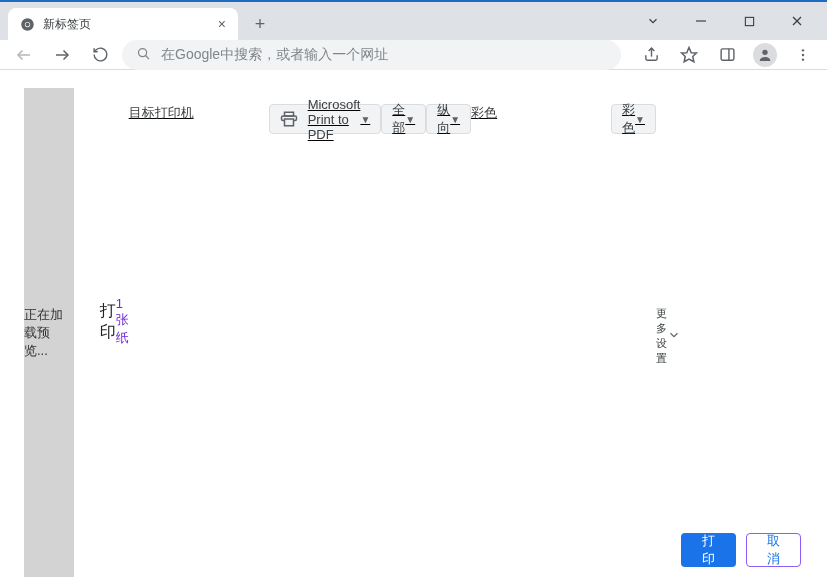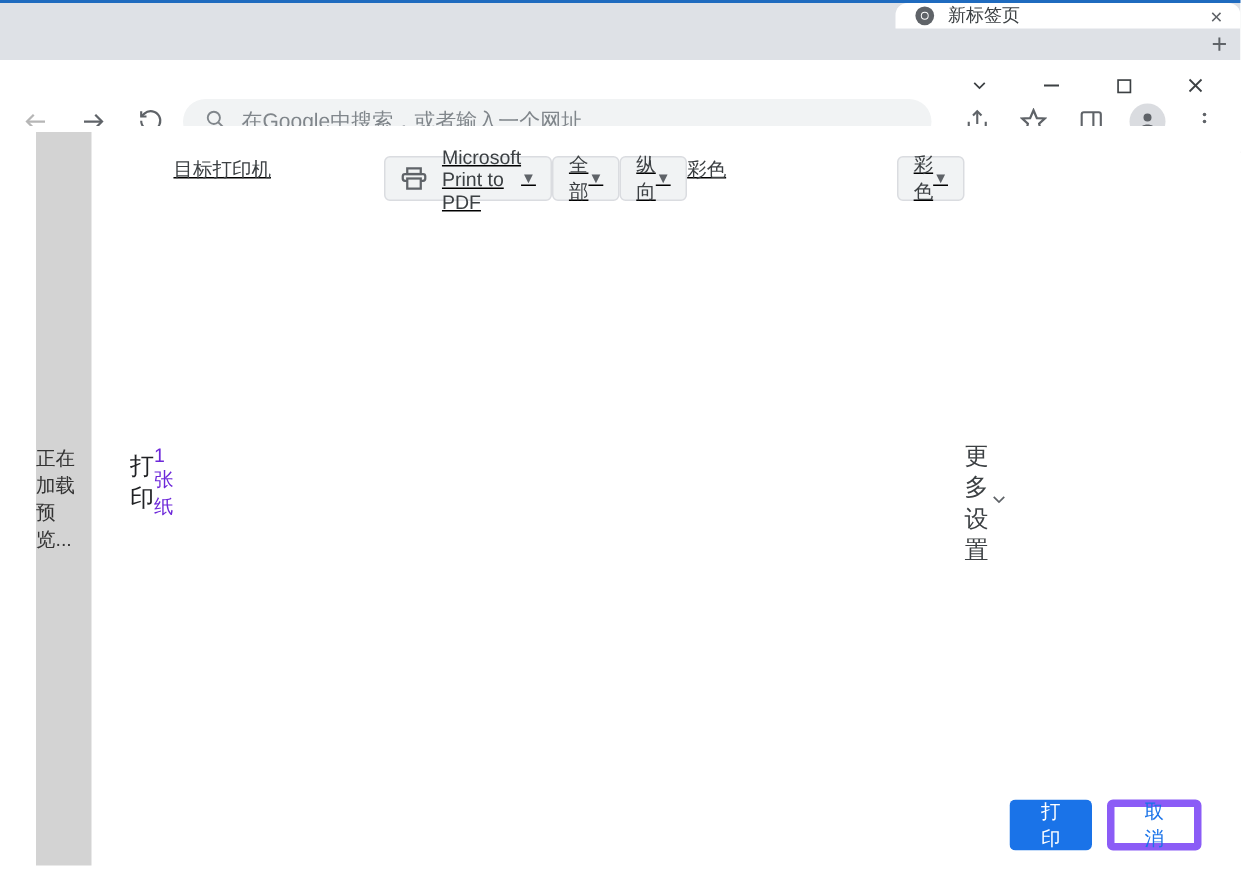--- a/index.html
+++ b/index.html
@@ -1,27 +1,27 @@
 <!DOCTYPE html>
 <html><head>
 <meta charset="utf-8">
 <style>
   * { box-sizing: border-box; margin: 0; padding: 0; font-family: "Segoe UI", "Microsoft YaHei", sans-serif; }
   body { width: 827px; height: 581px; background: #fff; overflow: hidden; position: relative; border-top: 2px solid #1f6bbf; }
 
-  .titlebar { height: 38px; background: #dee1e6; display: flex; align-items: flex-end; flex-direction: column; }
+  .titlebar { height: 38px; background: #dee1e6; display: flex; align-items: flex-end; }
   .tab { display: flex; align-items: center; gap: 8px; background: #fff; height: 32px; margin: 0 0 0 8px; padding: 0 12px; border-radius: 8px 8px 0 0; width: 230px; font-size: 12px; color: #3c4043; }
   .tab .favicon { width: 15px; height: 15px; display: flex; align-items: center; justify-content: center; }
   .tab .title { flex: 1; }
   .tab .close { margin-left: auto; font-size: 14px; color: #5f6368; cursor: pointer; }
   .new-tab { width: 28px; height: 28px; display:flex; align-items:center; justify-content:center; font-size: 18px; color:#5f6368; margin-left: 8px; margin-bottom: 2px; }
   .win-controls { margin-left: auto; display: flex; align-items: center; height: 100%; padding-right: 8px; gap: 4px; }
   .win-controls .wc { width: 44px; height: 30px; display:flex; align-items:center; justify-content:center; color: #3c4043; }
 
-  .toolbar { height: 42px; background: #fff; border-bottom: 1px solid #dadce0; display: flex; align-items: center; padding: 0 8px; gap: 6px; margin-top: 20px; }
+  .toolbar { height: 30px; background: #fff; border-bottom: 1px solid #dadce0; display: flex; align-items: center; padding: 0 8px; gap: 6px; }
   .tb-btn { width: 32px; height: 32px; display:flex; align-items:center; justify-content:center; color: #5f6368; border-radius: 50%; }
   .tb-btn.disabled { color: #b6b6b6; }
   .omnibox { flex: 1; height: 30px; background: #f1f3f4; border-radius: 15px; display: flex; align-items: center; padding: 0 14px; gap: 10px; color: #80868b; font-size: 14px; }
   .tb-right { display: flex; align-items: center; gap: 6px; margin-left: 8px; }
   .avatar { width: 24px; height: 24px; border-radius: 50%; background: #dadce0; display:flex; align-items:center; justify-content:center; }
 
   .content { position: absolute; top: 82px; left: 0; right: 0; bottom: 0; display: flex; background: #fff; }
 
   .preview-wrap { width: 326px; padding: 4px 0; display:flex; align-items: stretch; }
   .preview { flex:1; margin-left: 24px; background: #d3d3d3; display:flex; align-items:center; justify-content:center; color: #333; font-size: 13px; }
@@ -31,27 +31,27 @@
   .panel-head h1 { font-size: 16px; font-weight: 400; color: #202124; }
   .panel-head .sheets { font-size: 13px; color: #6d28d9; }
 
   .row { display: flex; margin-bottom: 22px; text-decoration: underline; }
   .row .label { width: 140px; font-size: 13px; color: #3c4043; }
   .row .control { flex: 1; height: 30px; background: #f1f3f4; border: 1px solid #dadce0; border-radius: 4px; display:flex; align-items:center; padding: 0 10px; font-size: 13px; color: #3c4043; position: relative; cursor: pointer; }
   .row .control .caret { margin-left: auto; color: #5f6368; font-size: 10px; }
   .row .control .pre-icon { margin-right: 10px; color: #5f6368; display:flex; }
 
   .divider { height: 1px; background: #e8eaed; margin: 18px 0;}
-  .more-row { display:flex; align-items:center; justify-content: space-between; font-size: 16px; color: #3c4043; cursor:pointer; padding: 4px 0; }
+  .more-row { display:flex; align-items:center; justify-content: space-between; font-size: 11px; color: #3c4043; cursor:pointer; padding: 4px 0; }
   .more-row .caret { color: #5f6368; }
 
   .footer { margin-top: auto; display: flex; justify-content: flex-end; gap: 10px; padding-top: 12px; }
   .btn { height: 34px; padding: 0 20px; border-radius: 4px; font-size: 13px; display:flex; align-items:center; justify-content:center; cursor:pointer; border: 1px solid transparent; }
   .btn.primary { background: #1a73e8; color: #fff; }
-  .btn.secondary { background: #fff; color: #1a73e8; border: 5px solid #8b5cf6; }
+  .btn.secondary { background: #fff; color: #1a73e8; border: 1px solid #8b5cf6; }
 
 </style>
 </head>
 <body>
 
 <div class="titlebar">
   <div class="tab">
     <span class="favicon">
       <svg width="15" height="15" viewBox="0 0 24 24">
           <circle cx="12" cy="12" r="10" fill="#5f6368"></circle>

